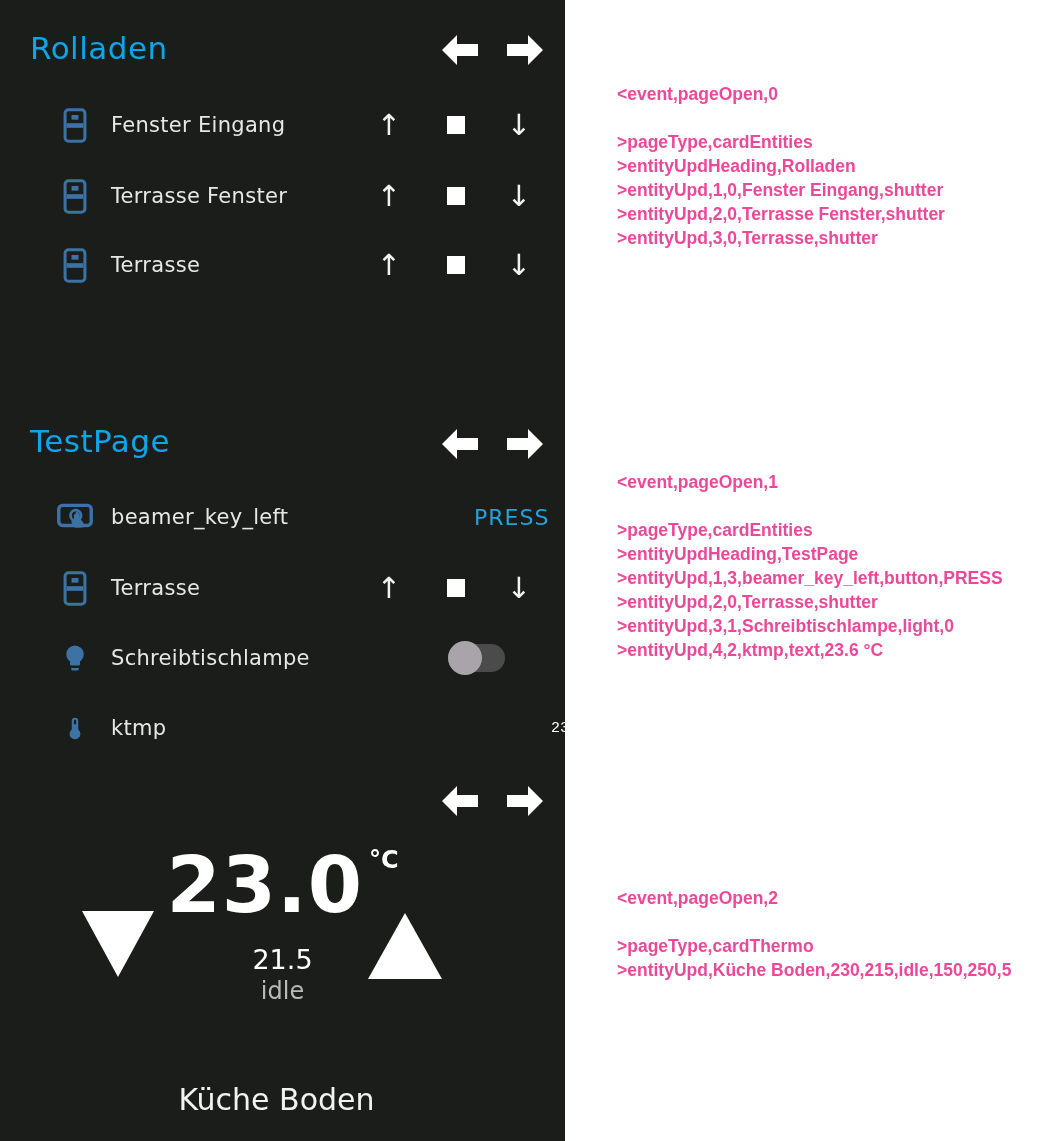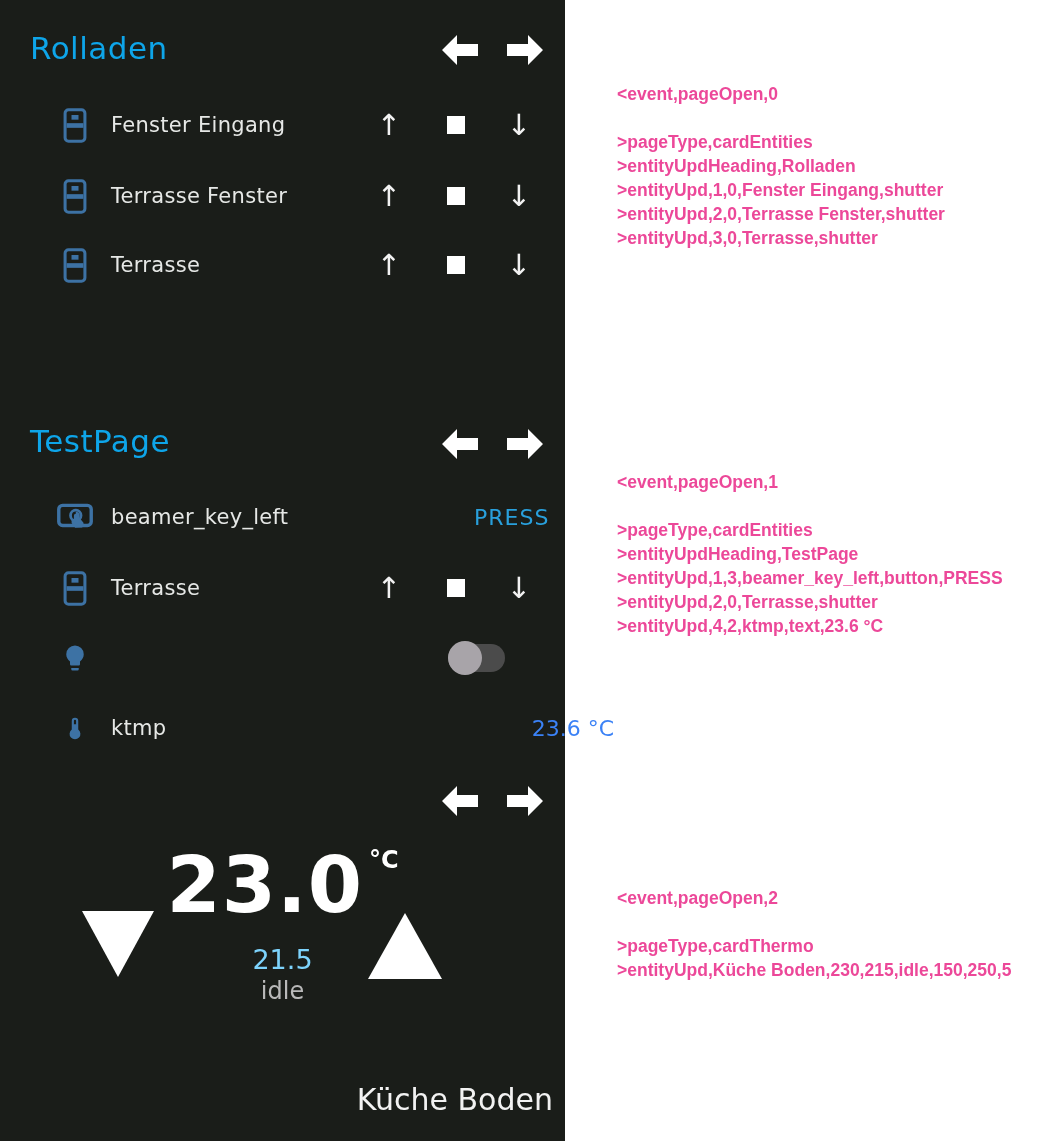--- a/index.html
+++ b/index.html
@@ -78,22 +78,23 @@
     letter-spacing: 1px;
     color: #29a0dc;
     background: none; border: none; padding: 0;
     font-family: "DejaVu Sans", sans-serif;
     cursor: pointer;
   }
   .text-value {
     position: absolute;
     right: 75px; top: 0; height: 44px;
     display: flex; align-items: center;
-    font-size: 22px;
-    color: #3b82f6;
+    font-size: 15px;
+    color: #ffffff;
+    font-family: Liberation Mono, monospace;
   }
   .toggle {
     position: absolute;
     left: 432px; top: 5px;
     width: 57px; height: 34px;
     cursor: pointer;
   }
   .toggle .track {
     position: absolute;
     left: 0; top: 3px;
@@ -130,33 +131,33 @@
   .tri-btn {
     position: absolute;
     background: none; border: none; padding: 0;
     cursor: pointer;
   }
   .thermo-target {
     position: absolute;
     left: 0; top: 944px; width: 565px;
     text-align: center;
     font-size: 27px;
-    color: #7dd3fc;
+    color: #ffffff;
   }
   .thermo-state {
     position: absolute;
     left: 0; top: 977px; width: 565px;
     text-align: center;
     font-size: 24px;
     color: #b9b9b9;
   }
   .thermo-title {
     position: absolute;
     left: 0; top: 1082px; width: 553px;
-    text-align: right;
+    text-align: center;
     font-size: 30px;
     color: #f2f2f2;
   }
   
   .protocol {
     position: absolute;
     left: 617px;
     color: #ec4899;
     font-family: "Liberation Sans", sans-serif;
     font-weight: bold;
@@ -287,20 +288,21 @@
           </button>
         <button class="ctl ctl-down">↓</button>
       </div>
 
       <div class="row" style="top:636px">
         <span class="row-icon">
           <svg width="30" height="34" viewBox="0 0 24 24">
             <path fill="#3d72a4" d="M12,2A7,7 0 0,1 19,9C19,11.38 17.81,13.47 16,14.74V17A1,1 0 0,1 15,18H9A1,1 0 0,1 8,17V14.74C6.19,13.47 5,11.38 5,9A7,7 0 0,1 12,2M9,21V20H15V21A1,1 0 0,1 14,22H10A1,1 0 0,1 9,21Z"></path>
           </svg>
         </span>
+        <span class="row-label">Schreibtischlampe</span>
         <div class="toggle">
           <div class="track"></div>
           <div class="knob"></div>
         </div>
       </div>
 
       <div class="row" style="top:706px">
         <span class="row-icon">
           <svg width="26" height="33" viewBox="0 0 24 24">
             <path fill="#3d72a4" d="M15,13V5A3,3 0 0,0 9,5V13A5,5 0 1,0 15,13M12,4A1,1 0 0,1 13,5V8H11V5A1,1 0 0,1 12,4Z"></path>
@@ -364,20 +366,21 @@
     <div class="pline">&gt;entityUpd,3,0,Terrasse,shutter</div>
   </div>
 
   <div class="protocol" style="top:470px">
     <div class="pline">&lt;event,pageOpen,1</div>
     <div class="pline"></div>
     <div class="pline">&gt;pageType,cardEntities</div>
     <div class="pline">&gt;entityUpdHeading,TestPage</div>
     <div class="pline">&gt;entityUpd,1,3,beamer_key_left,button,PRESS</div>
     <div class="pline">&gt;entityUpd,2,0,Terrasse,shutter</div>
+    <div class="pline">&gt;entityUpd,3,1,Schreibtischlampe,light,0</div>
     <div class="pline">&gt;entityUpd,4,2,ktmp,text,23.6 °C</div>
   </div>
 
   <div class="protocol" style="top:886px">
     <div class="pline">&lt;event,pageOpen,2</div>
     <div class="pline"></div>
     <div class="pline">&gt;pageType,cardThermo</div>
     <div class="pline">&gt;entityUpd,Küche Boden,230,215,idle,150,250,5</div>
   </div>
 

